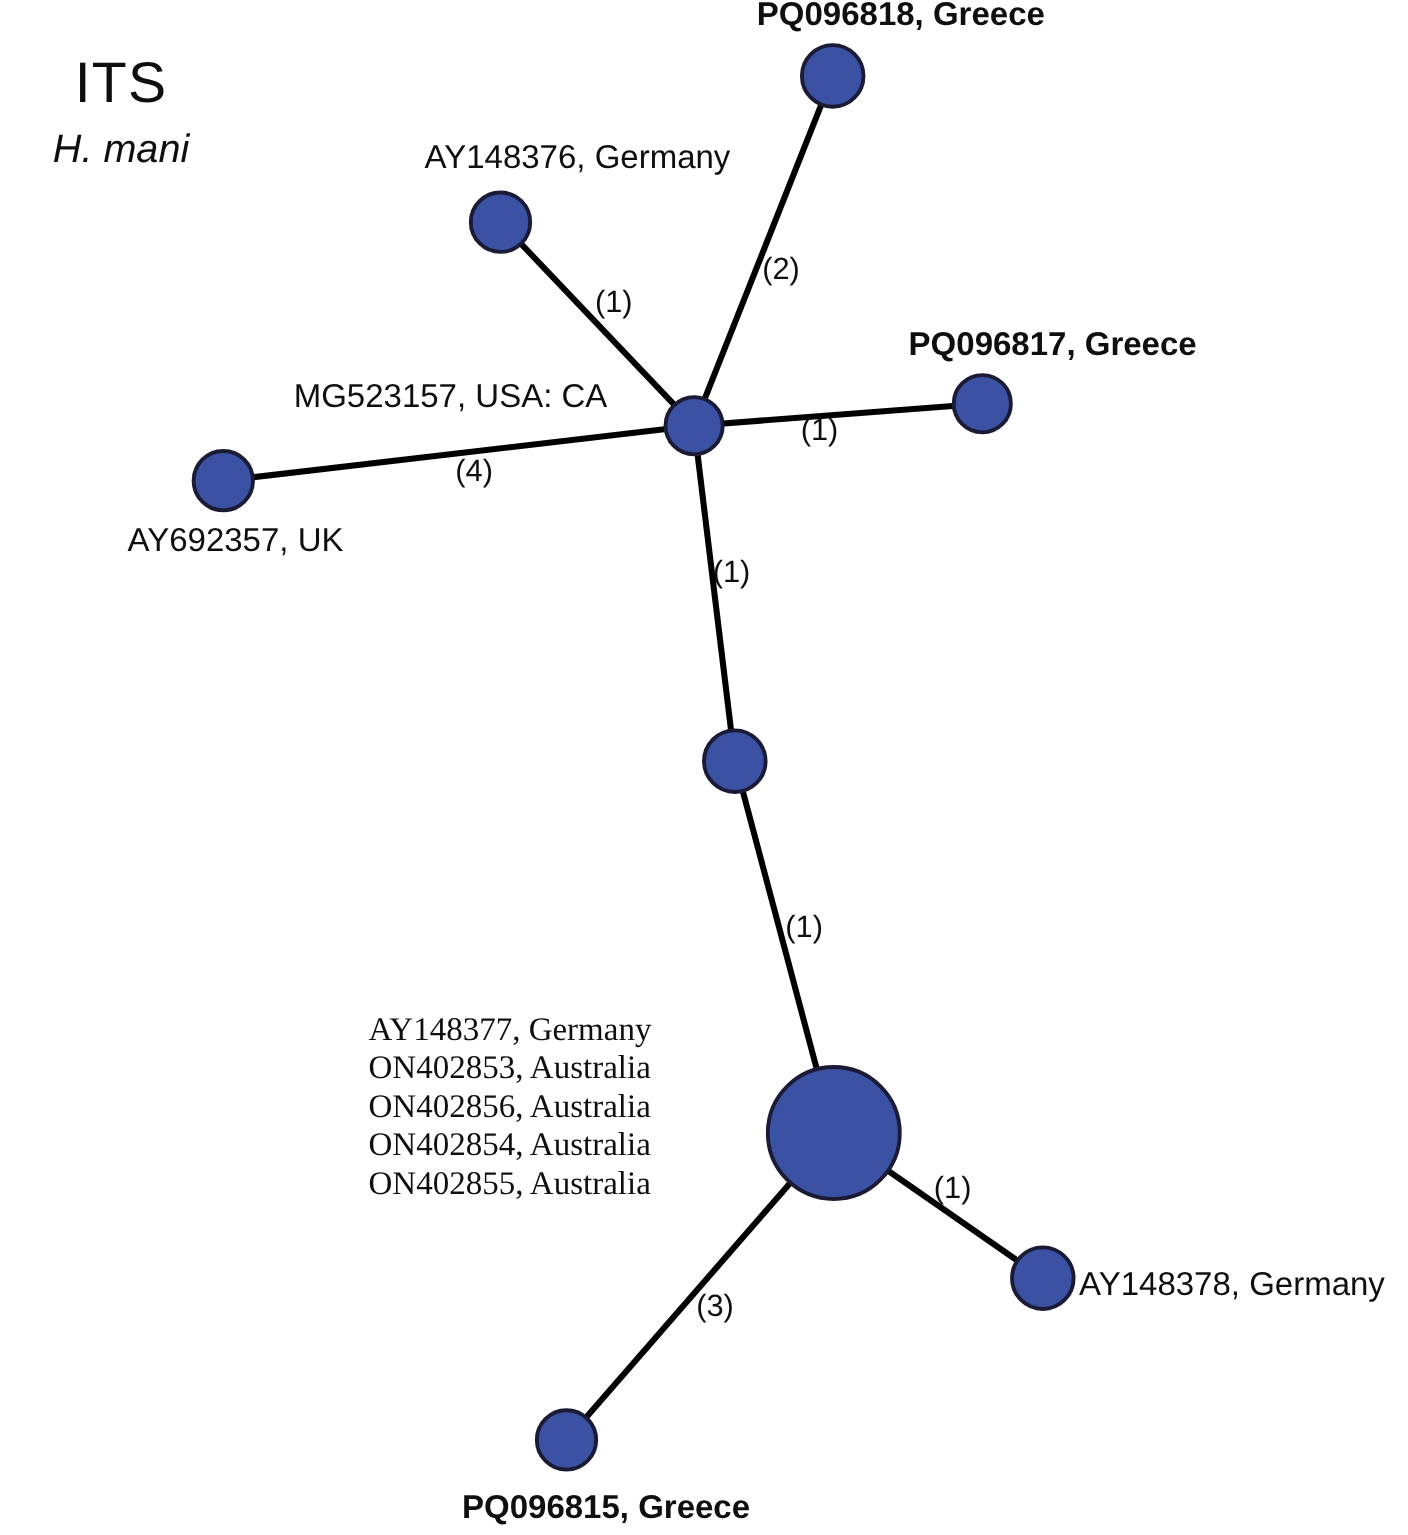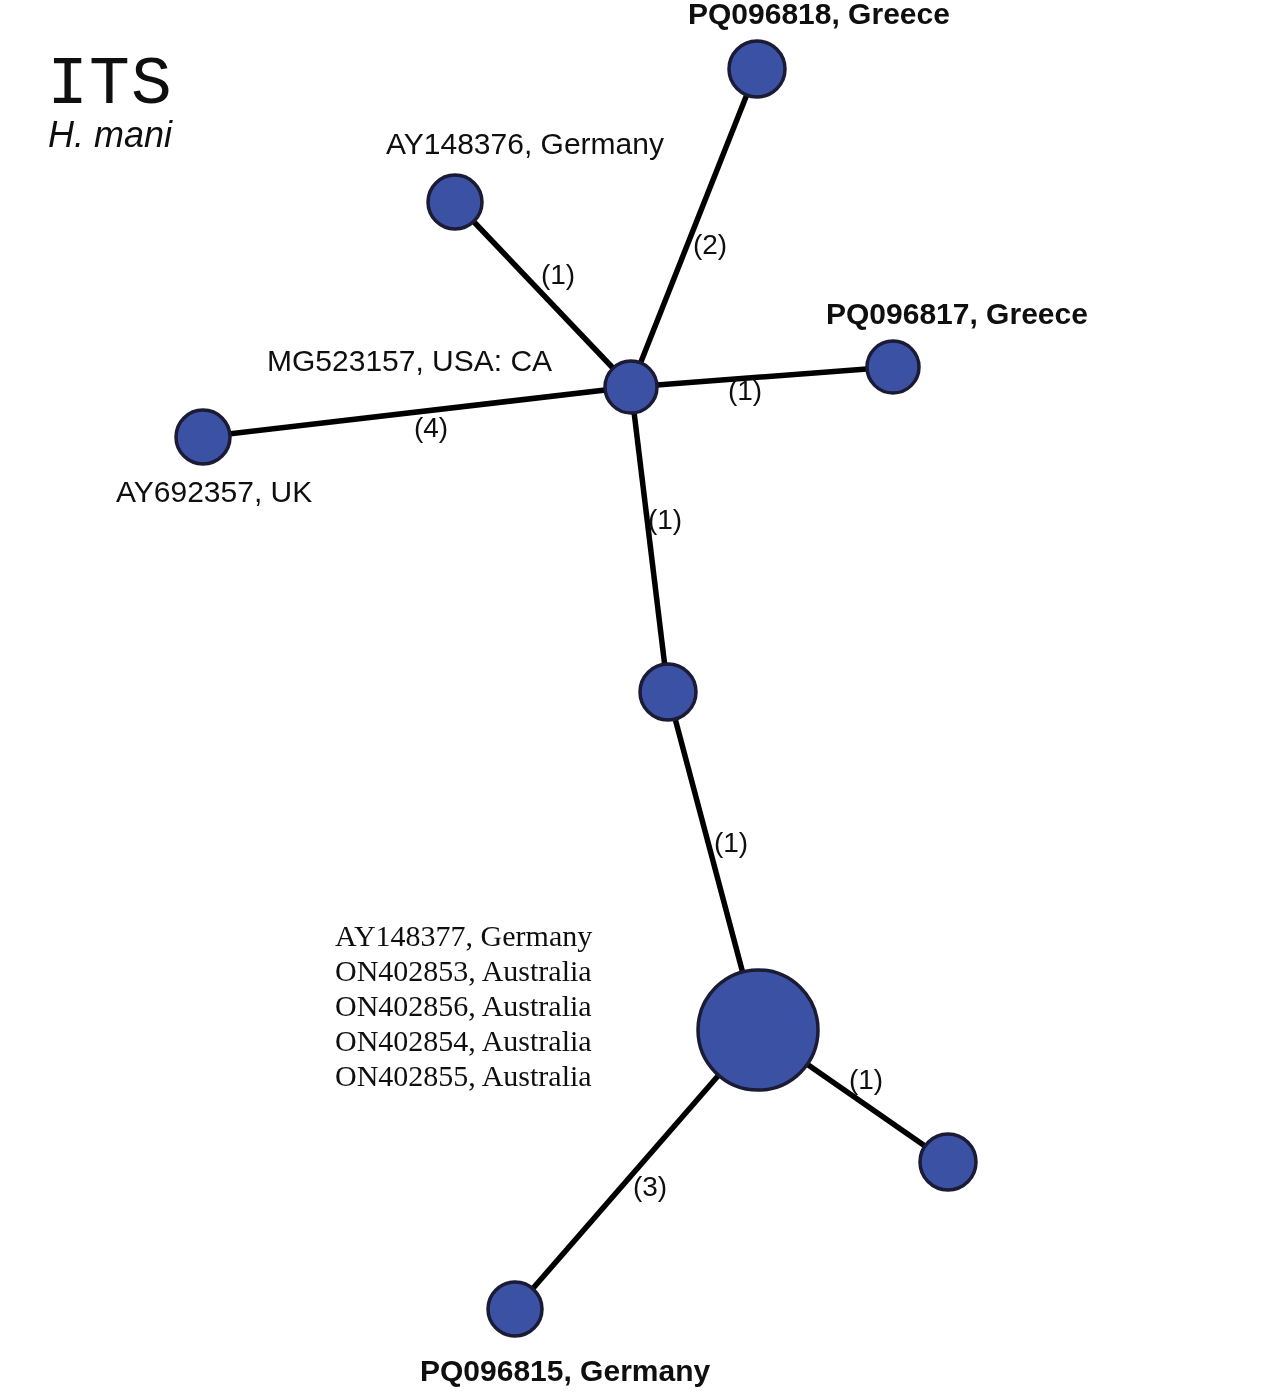--- a/index.html
+++ b/index.html
@@ -21,24 +21,23 @@
     left: 5px;
     top: 0;
     width: 210px;
     text-align: center;
   }
   .title-line1 {
     position: absolute;
     top: 46px;
     left: 0;
     width: 100%;
-    font-size: 68px;
+    font-size: 52px;
     font-weight: 500;
     letter-spacing: 1px;
-    font-family: Liberation Mono, monospace;
   }
   .title-line2 {
     position: absolute;
     top: 114px;
     left: 0;
     width: 100%;
     font-size: 36px;
     font-style: italic;
     font-weight: 500;
     white-space: nowrap;
@@ -110,21 +109,22 @@
       <div class="node-label" style="left: 267px; top: 343px;">MG523157, USA: CA</div>
       <div class="node-label bold" style="left: 688px; top: -4px;">PQ096818, Greece</div>
       <div class="node-label" style="left: 386px; top: 126px;">AY148376, Germany</div>
       <div class="node-label bold" style="left: 826px; top: 296px;">PQ096817, Greece</div>
       <div class="node-label" style="left: 116px; top: 474px;">AY692357, UK</div>
       <div class="node-label" style="left: 335px; top: 918px; font-family: Liberation Serif, serif;">AY148377, Germany
 ON402853, Australia
 ON402856, Australia
 ON402854, Australia
 ON402855, Australia</div>
-      <div class="node-label bold" style="left: 420px; top: 1353px;">PQ096815, Germany</div>
+      <div class="node-label" style="left: 981px; top: 1150px;">AY148378, Germany</div>
+      <div class="node-label bold" style="left: 420px; top: 1353px;">PQ096815, Greece</div>
       <div class="edge-label" style="left: 710px; top: 245px;">(2)</div>
       <div class="edge-label" style="left: 558px; top: 275px;">(1)</div>
       <div class="edge-label" style="left: 745px; top: 391px;">(1)</div>
       <div class="edge-label" style="left: 431px; top: 428px;">(4)</div>
       <div class="edge-label" style="left: 665px; top: 520px;">(1)</div>
       <div class="edge-label" style="left: 731px; top: 843px;">(1)</div>
       <div class="edge-label" style="left: 866px; top: 1080px;">(1)</div>
       <div class="edge-label" style="left: 650px; top: 1187px;">(3)</div>
     </div>
 </div>

